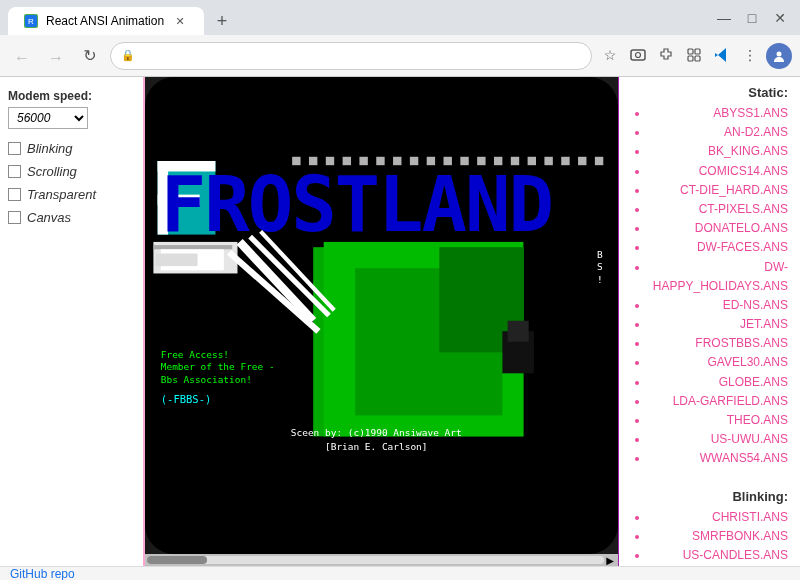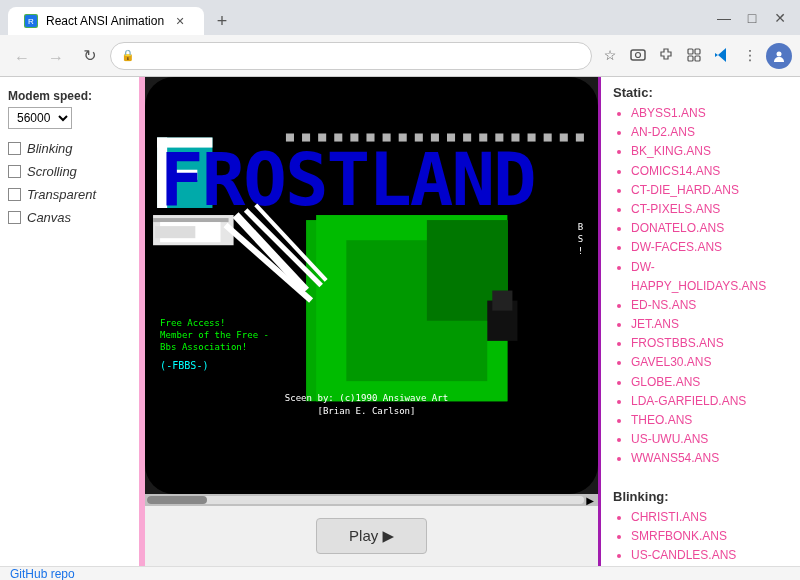--- a/index.html
+++ b/index.html
@@ -23,39 +23,39 @@
     .address-bar { flex: 1; height: 28px; background: #fff; border: 1px solid #ccc; border-radius: 14px; display: flex; align-items: center; padding: 0 10px; font-size: 13px; color: #333; gap: 6px; }
     .address-lock { color: #555; font-size: 11px; }
     .toolbar-icons { display: flex; gap: 4px; }
     .toolbar-icon { width: 24px; height: 24px; display: flex; align-items: center; justify-content: center; color: #555; font-size: 14px; cursor: pointer; border-radius: 4px; }
     .profile-icon { width: 26px; height: 26px; border-radius: 50%; background: #5277c3; display: flex; align-items: center; justify-content: center; color: white; font-size: 12px; cursor: pointer; }
 
     
     .main-content { flex: 1; display: flex; background: #fff; overflow: hidden; }
 
     
-    .left-panel { width: 145px; padding: 12px 8px; background: #fff; border-right: 6px solid #f9a8d4; flex-shrink: 0; }
+    .left-panel { width: 145px; padding: 12px 8px; background: #fff; border-right: 2px solid #f9a8d4; flex-shrink: 0; }
     .modem-label { font-size: 12px; color: #333; margin-bottom: 4px; font-weight: bold; }
-    .modem-select { width: 64px; height: 22px; border: 1px solid #aaa; background: #fff; font-size: 12px; padding: 2px 4px; margin-bottom: 12px; }
+    .modem-select { width: 80px; height: 22px; border: 1px solid #aaa; background: #fff; font-size: 12px; padding: 2px 4px; margin-bottom: 12px; font-style: italic; }
     .checkbox-item { display: flex; align-items: center; gap: 6px; margin-bottom: 8px; cursor: pointer; font-style: italic; }
     .checkbox { width: 13px; height: 13px; border: 1px solid #888; background: #fff; flex-shrink: 0; }
     .checkbox-label { font-size: 13px; color: #333; }
 
     
     .center-panel { flex: 1; display: flex; flex-direction: column; overflow: hidden; background: #1a1a1a; }
     .ansi-display { flex: 1; background: #000; position: relative; overflow: hidden; border-radius: 29px; }
     .scrollbar-area { height: 12px; background: #c0c0c0; display: flex; align-items: center; padding: 0 2px; }
     .scrollbar-track { flex: 1; height: 8px; background: #e0e0e0; border-radius: 4px; position: relative; }
     .scrollbar-thumb { position: absolute; left: 0; top: 0; width: 60px; height: 8px; background: #888; border-radius: 4px; }
     .scrollbar-right { width: 12px; height: 12px; background: #c0c0c0; display: flex; align-items: center; justify-content: center; font-size: 10px; }
     .play-area { height: 60px; background: #f0f0f0; display: flex; align-items: center; justify-content: center; }
     .play-btn { padding: 8px 32px; background: #e0e0e0; border: 1px solid #bbb; border-radius: 4px; font-size: 15px; cursor: pointer; color: #333; display: flex; align-items: center; gap: 6px; }
 
     
-    .right-panel { width: 202px; padding: 8px 12px; background: #fff; border-left: 3px solid #a21caf; font-size: 12px; overflow-y: auto; }
+    .right-panel { width: 182px; padding: 8px 12px; background: #fff; border-left: 1px solid #a21caf; font-size: 12px; overflow-y: auto; text-align: right; }
     .section-title { font-weight: bold; font-size: 13px; color: #333; margin-bottom: 4px; margin-top: 20px; }
     .section-title:first-child { margin-top: 0; }
     .file-list { list-style: disc; padding-left: 18px; margin-bottom: 6px; }
     .file-list li { color: #ec4899; line-height: 1.6; font-size: 12px; }
 
     
     .bottom-bar { height: 14px; background: #f5f5f5; border-top: 1px solid #ddd; display: flex; align-items: center; padding: 0 10px; }
     .github-link { color: #1a73e8; font-size: 12px; cursor: pointer; text-decoration: none; }
   </style>
 </head>
@@ -237,23 +237,20 @@
         </svg>
       </div>
 
       <div class="scrollbar-area">
         <div class="scrollbar-track">
           <div class="scrollbar-thumb"></div>
         </div>
         <div class="scrollbar-right">▶</div>
       </div>
 
-      <div class="play-area">
-        <button class="play-btn">Play ▶</button>
-      </div>
     </div>
 
     <div class="right-panel">
       <div class="section-title">Static:</div>
       <ul class="file-list">
         <li>ABYSS1.ANS</li>
         <li>AN-D2.ANS</li>
         <li>BK_KING.ANS</li>
         <li>COMICS14.ANS</li>
         <li>CT-DIE_HARD.ANS</li>

